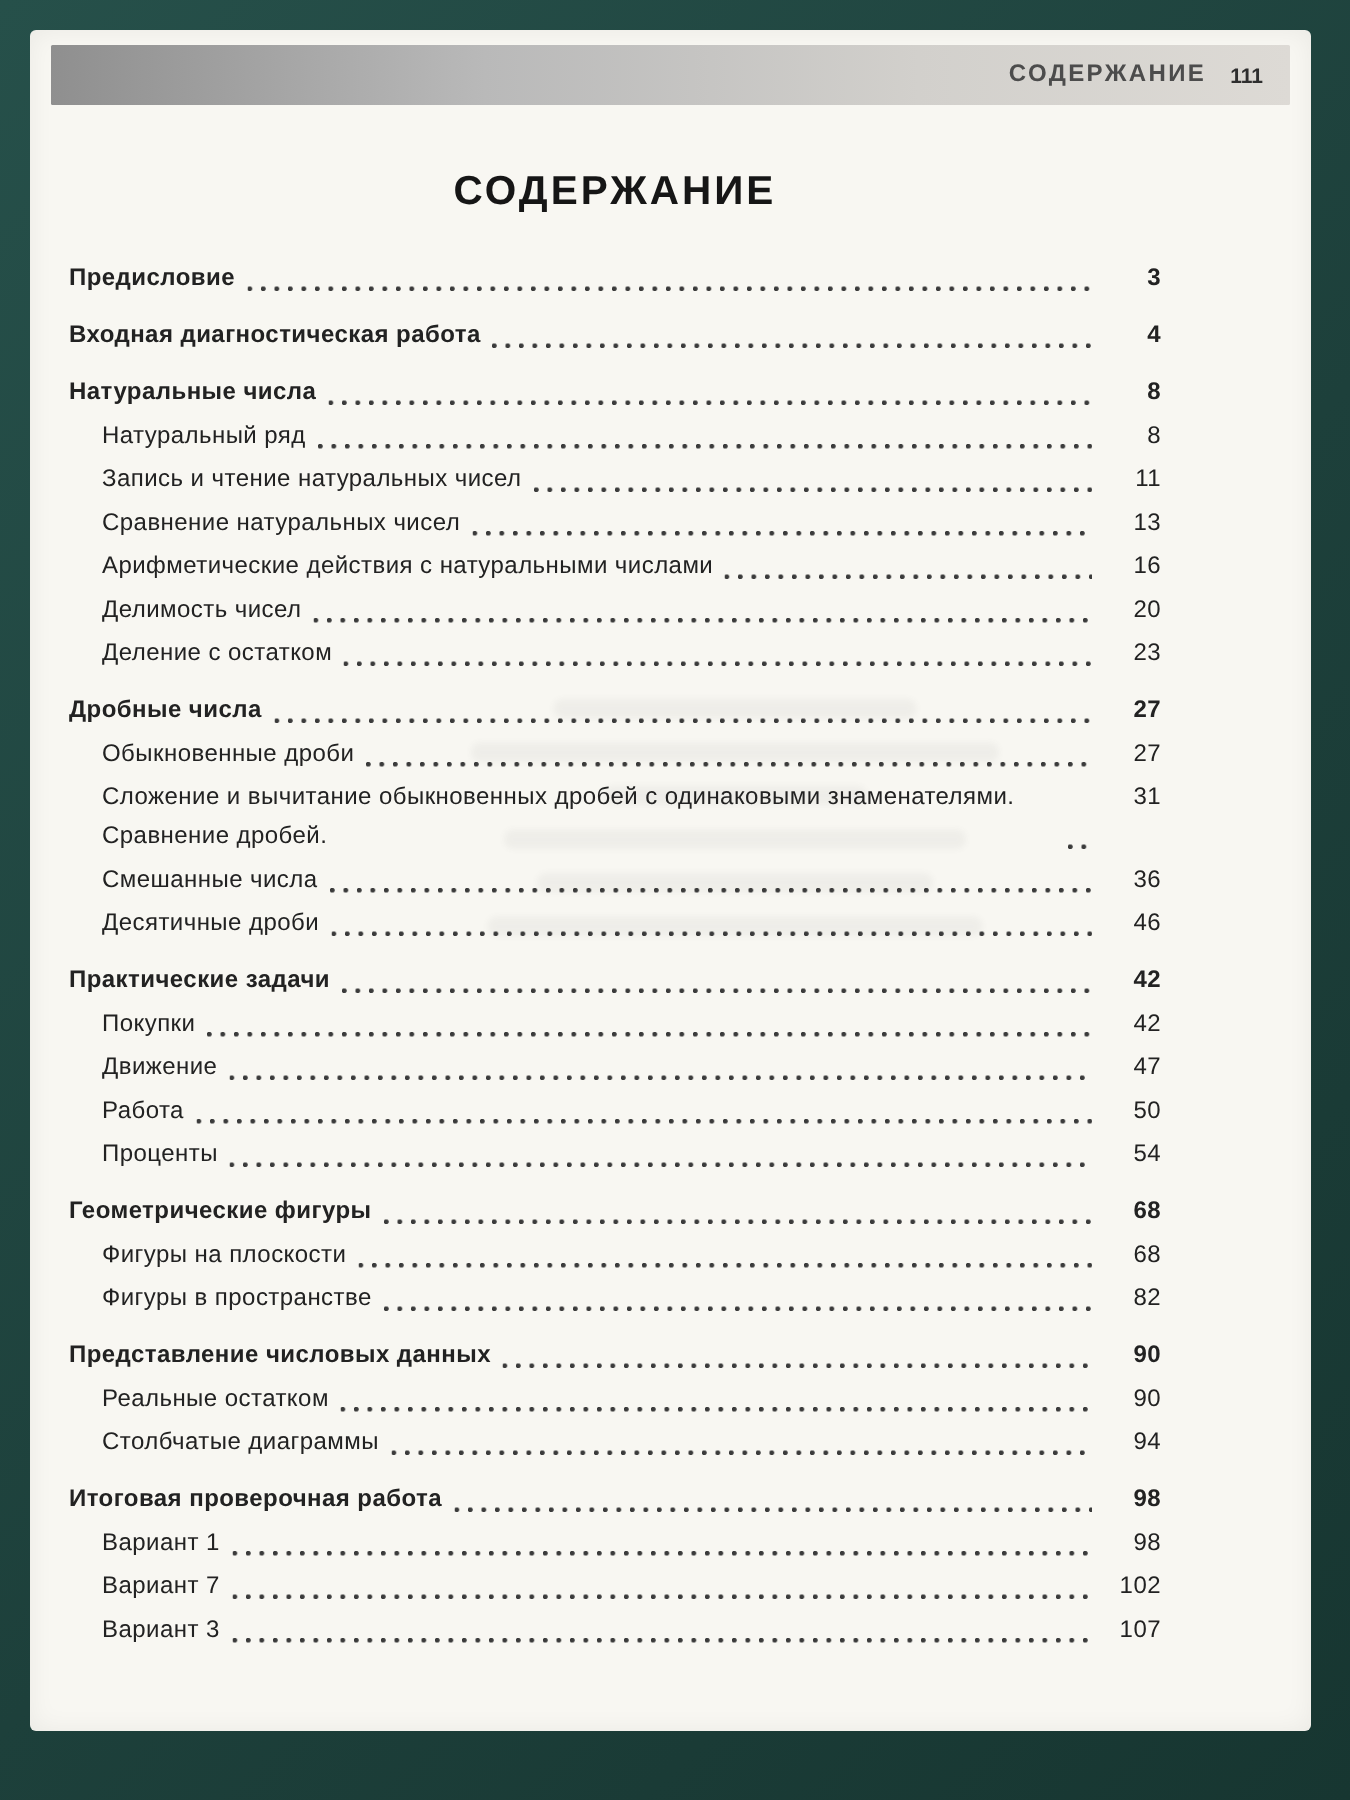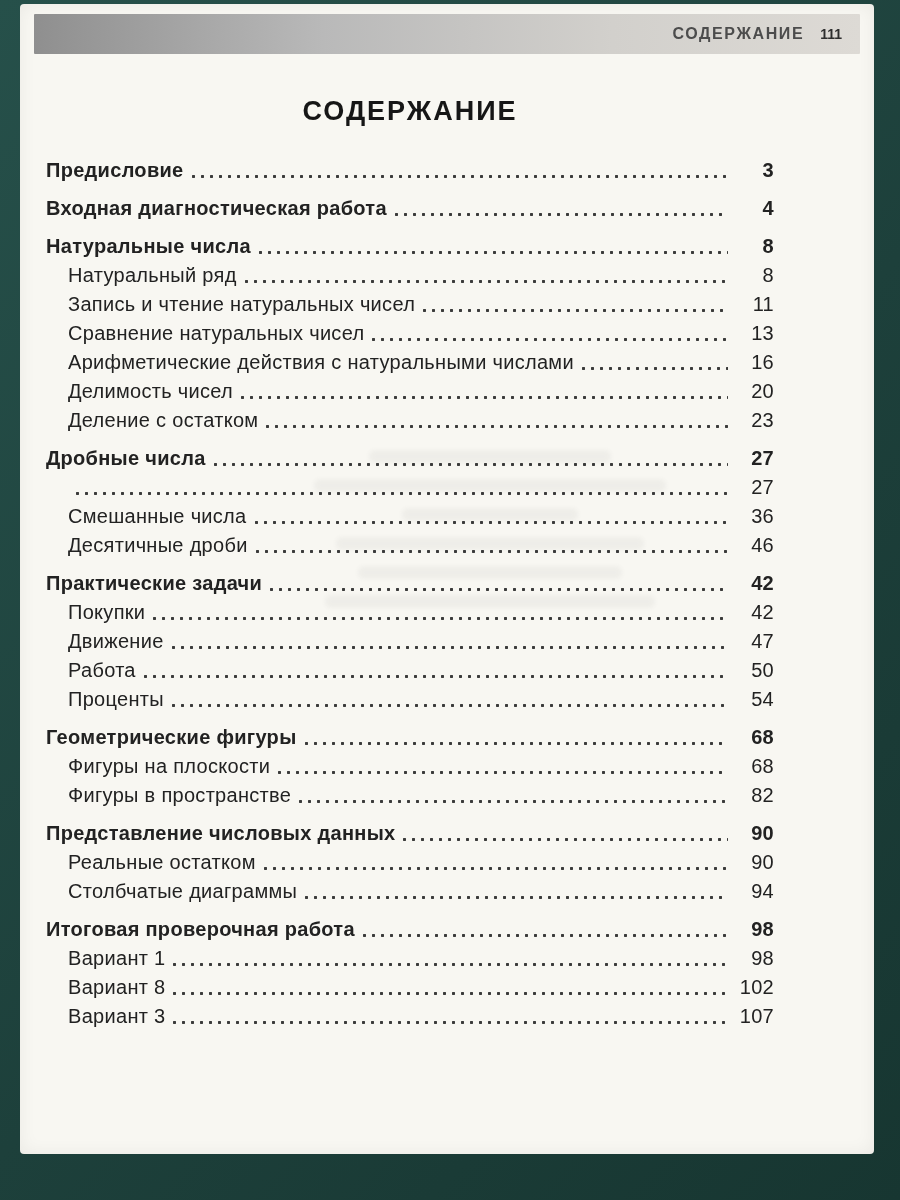--- a/index.html
+++ b/index.html
@@ -10,21 +10,21 @@
     width: 900px;
     height: 1200px;
     font-family: "Liberation Sans", "DejaVu Sans", sans-serif;
     background: #214541;
   }
   .frame {
     box-sizing: border-box;
     width: 900px;
     height: 1200px;
     background: linear-gradient(135deg, #26504a 0%, #1d403b 55%, #173631 100%);
-    padding: 4px 26px 46px 20px;
+    padding: 20px 26px 46px 20px;
   }
   .page {
     position: relative;
     box-sizing: border-box;
     width: 100%;
     height: 100%;
     background: #f8f7f2;
     border-radius: 4px;
     overflow: hidden;
     box-shadow: inset 0 0 18px rgba(0,0,0,0.06);
@@ -62,21 +62,21 @@
   .toc-title {
     margin: 16px 0 30px 0;
     text-align: center;
     font-size: 27px;
     font-weight: bold;
     letter-spacing: 2px;
     color: #161616;
   }
   .toc-row {
     display: flex;
-    font-size: 20px;
+    font-size: 16px;
     line-height: 26px;
     letter-spacing: 0.3px;
   }
   .toc-row.section {
     margin-top: 12px;
     font-weight: bold;
   }
   .toc-row.sub {
     margin-top: 3px;
     padding-left: 22px;
@@ -192,24 +192,30 @@
             <span class="toc-label">Деление с остатком</span>
             <span class="leader"></span>
             <span class="toc-page">23</span>
           </div>
           <div class="toc-row section">
             <span class="toc-label">Дробные числа</span>
             <span class="leader"></span>
             <span class="toc-page">27</span>
           </div>
           <div class="toc-row sub">
+            <span class="toc-label">Обыкновенные дроби</span>
             <span class="leader"></span>
             <span class="toc-page">27</span>
           </div>
           <div class="toc-row sub">
+            <span class="toc-label">Сложение и вычитание обыкновенных дробей с одинаковыми знаменателями. Сравнение дробей.</span>
+            <span class="leader"></span>
+            <span class="toc-page">31</span>
+          </div>
+          <div class="toc-row sub">
             <span class="toc-label">Смешанные числа</span>
             <span class="leader"></span>
             <span class="toc-page">36</span>
           </div>
           <div class="toc-row sub">
             <span class="toc-label">Десятичные дроби</span>
             <span class="leader"></span>
             <span class="toc-page">46</span>
           </div>
           <div class="toc-row section">
@@ -271,21 +277,21 @@
             <span class="toc-label">Итоговая проверочная работа</span>
             <span class="leader"></span>
             <span class="toc-page">98</span>
           </div>
           <div class="toc-row sub">
             <span class="toc-label">Вариант 1</span>
             <span class="leader"></span>
             <span class="toc-page">98</span>
           </div>
           <div class="toc-row sub">
-            <span class="toc-label">Вариант 8</span>
+            <span class="toc-label">Вариант 7</span>
             <span class="leader"></span>
             <span class="toc-page">102</span>
           </div>
           <div class="toc-row sub">
             <span class="toc-label">Вариант 3</span>
             <span class="leader"></span>
             <span class="toc-page">107</span>
           </div>
         </div>
     </div>

